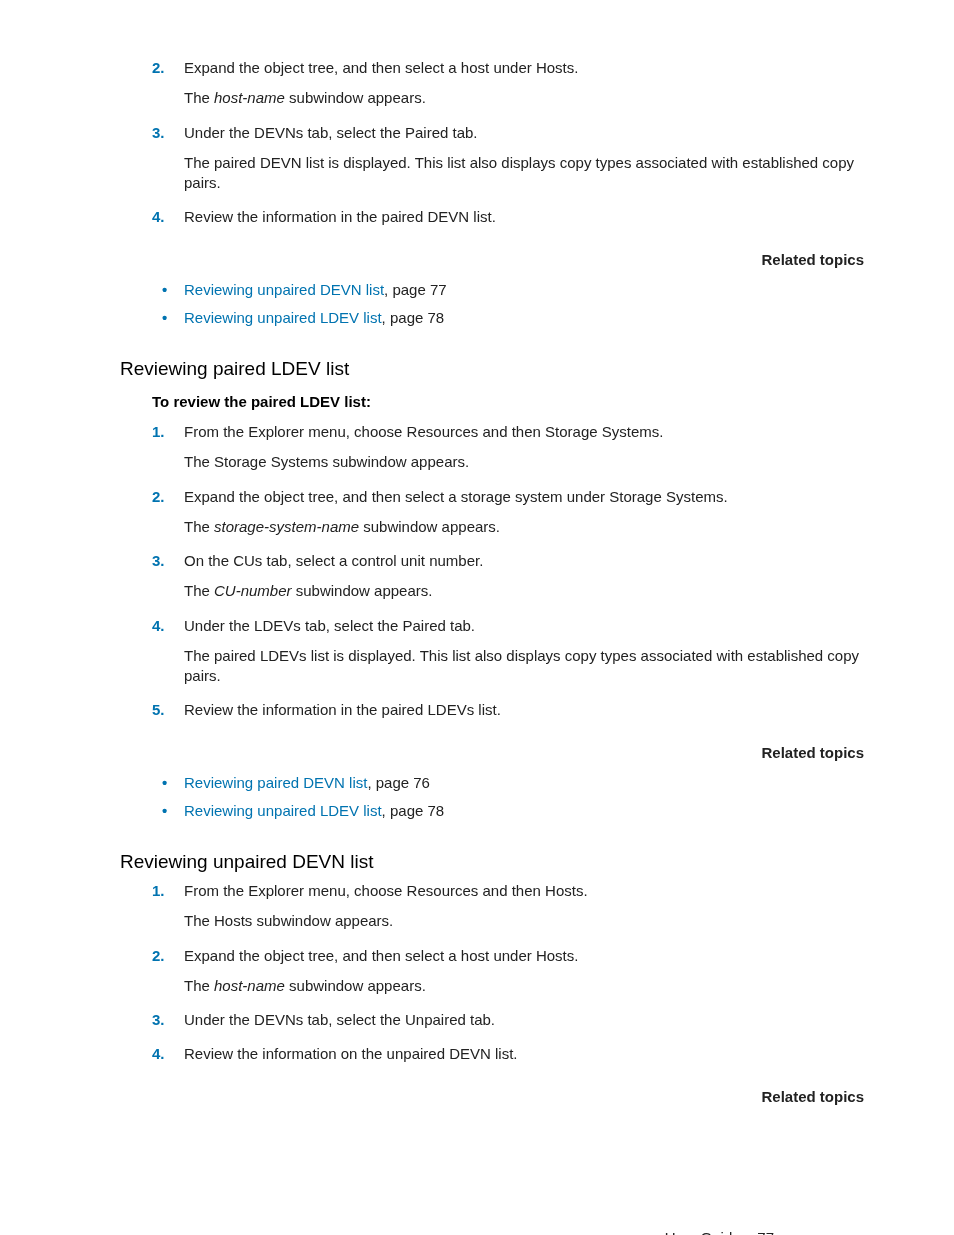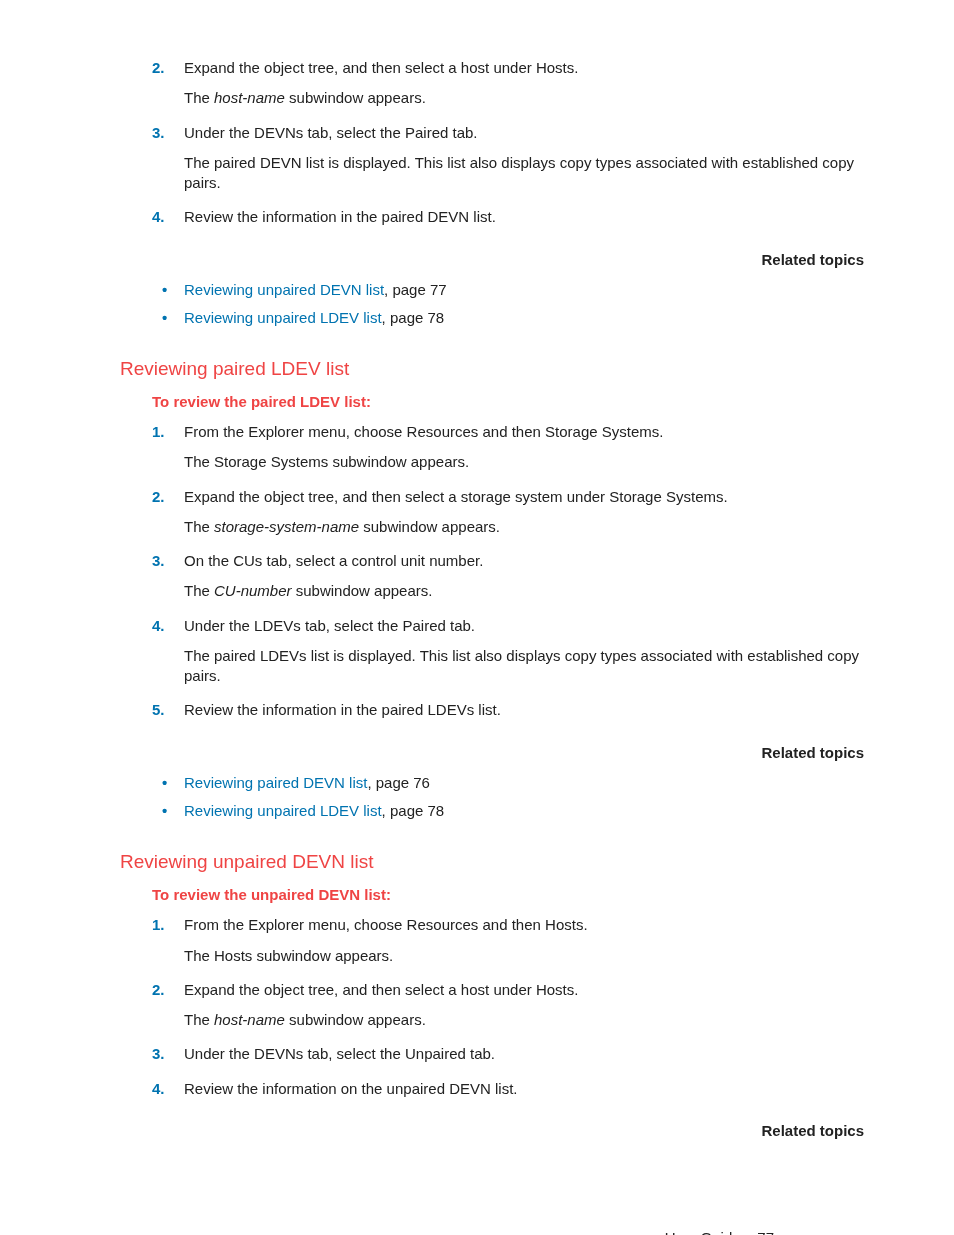--- a/index.html
+++ b/index.html
@@ -5,21 +5,21 @@
   body {
     font-family: Arial, Helvetica, sans-serif;
     font-size: 15px;
     color: #222;
     margin: 0;
     padding: 58px 90px 50px 120px;
     width: 954px;
     box-sizing: border-box;
     line-height: 1.35;
   }
-  .blue { color: #ef4444; }
+  .blue { color: #000000; }
   .heading {
     font-size: 19px;
     font-weight: normal;
     margin: 28px 0 6px 0;
   }
   .subheading {
     font-weight: bold;
     margin: 10px 0 10px 32px;
   }
   .related-heading {
@@ -132,21 +132,20 @@
         <p>Review the information in the paired LDEVs list.</p>
       </li>
     </ol>
 <div class="related-heading">Related topics</div>
 <ul class="bullets" id="s2-related">
       <li><span class="link">Reviewing paired DEVN list</span><span>, page 76</span></li>
       <li><span class="link">Reviewing unpaired LDEV list</span><span>, page 78</span></li>
     </ul>
 
 <div class="heading blue">Reviewing unpaired DEVN list</div>
-<div class="subheading blue">To review the unpaired DEVN list:</div>
 <ol class="steps" id="s3-steps">
       <li>
         <span class="num">1.</span>
         <p>From the <b>Explorer</b> menu, choose <b>Resources</b> and then <b>Hosts</b>.</p>
         <p>The Hosts subwindow appears.</p>
       </li>
       <li>
         <span class="num">2.</span>
         <p>Expand the object tree, and then select a host under <b>Hosts</b>.</p>
         <p>The <i>host-name</i> subwindow appears.</p>

